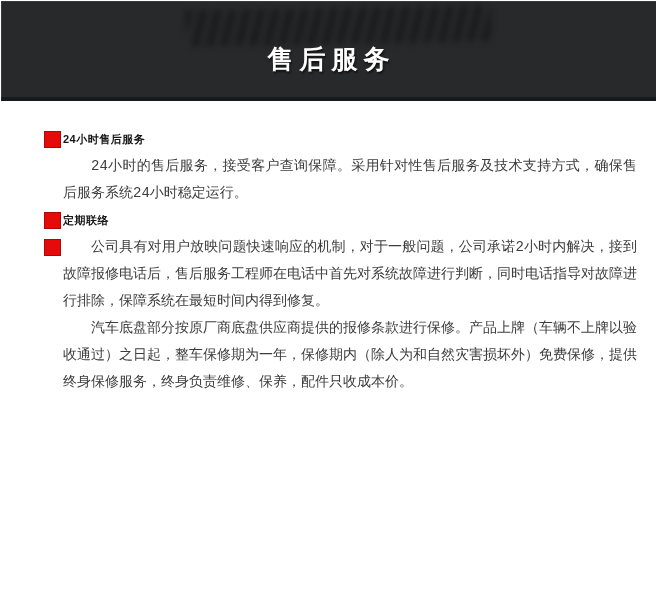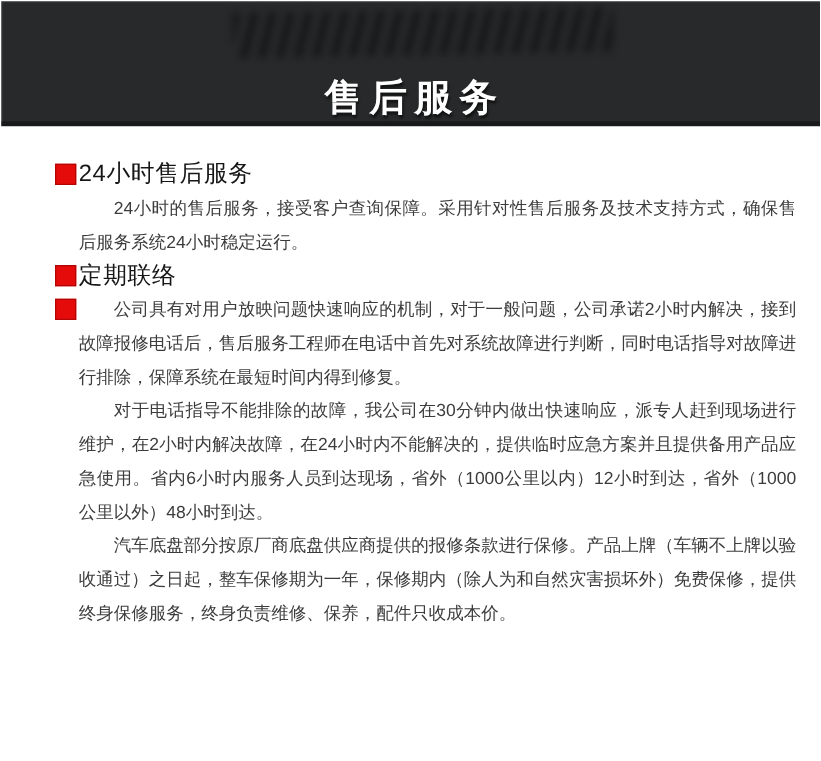--- a/index.html
+++ b/index.html
@@ -30,60 +30,61 @@
     position:absolute;
     left:185px;top:7px;
     width:305px;height:36px;
     background:repeating-linear-gradient(105deg, rgba(5,5,5,0.85) 0 7px, rgba(5,5,5,0) 7px 14px);
     filter:blur(3px);
     opacity:0.5;
     transform:rotate(-1deg);
   }
   .banner-title{
     position:relative;
-    margin:16px;
+    margin:0;
     padding-top:41px;
     text-align:center;
-    font-size:30px;
+    font-size:26px;
     font-weight:bold;
     letter-spacing:6px;
     text-indent:6px;
     color:var(--banner-text,#ffffff);
     text-shadow:1px 2px 2px rgba(0,0,0,0.6);
   }
   .content{
     position:absolute;
     top:101px;left:63px;
     width:574px;
     padding-top:25px;
     font-size:14px;
     line-height:27px;
     color:var(--body-text,#3c3c3c);
     text-align:justify;
   }
   .sec-heading{
     position:relative;
     margin:0;
-    font-size:19px;
-    font-weight:normal;
+    font-size:11px;
+    font-weight:bold;
     line-height:27px;
     color:var(--heading-text,#161616);
     text-align:left;
     letter-spacing:0.5px;
   }
   .bullet{
     position:absolute;
     left:-19px;top:5px;
     width:17px;height:17px;
     background:var(--accent-red,#e50b0b);
     border:1px solid #b30505;
   }
   .para{
     margin:0;
     text-indent:2em;
+    font-family:Liberation Mono, monospace;
   }
 </style>
 </head>
 <body>
 
 <div class="page">
 
   <header class="banner">
     <div class="watermark"></div>
     <h1 class="banner-title">售后服务</h1>
@@ -104,21 +105,20 @@
         <span class="bullet"></span>
         <span>定期联络</span>
       </h2>
     </section>
 
     <section>
       <h2 class="sec-heading">
         <span class="bullet"></span>
       </h2>
       <p class="para">公司具有对用户放映问题快速响应的机制，对于一般问题，公司承诺2小时内解决，接到故障报修电话后，售后服务工程师在电话中首先对系统故障进行判断，同时电话指导对故障进行排除，保障系统在最短时间内得到修复。</p>
-      <p class="para">对于电话指导不能排除的故障，我公司在30分钟内做出快速响应，派专人赶到现场进行维护，在2小时内解决故障，在24小时内不能解决的，提供临时应急方案并且提供备用产品应急使用。省内6小时内服务人员到达现场，省外（1000公里以内）12小时到达，省外（1000公里以外）48小时到达。</p>
     </section>
 
     <section>
       <p class="para">汽车底盘部分按原厂商底盘供应商提供的报修条款进行保修。产品上牌（车辆不上牌以验收通过）之日起，整车保修期为一年，保修期内（除人为和自然灾害损坏外）免费保修，提供终身保修服务，终身负责维修、保养，配件只收成本价。</p>
     </section>
 
   </main>
 
 </div>
 

